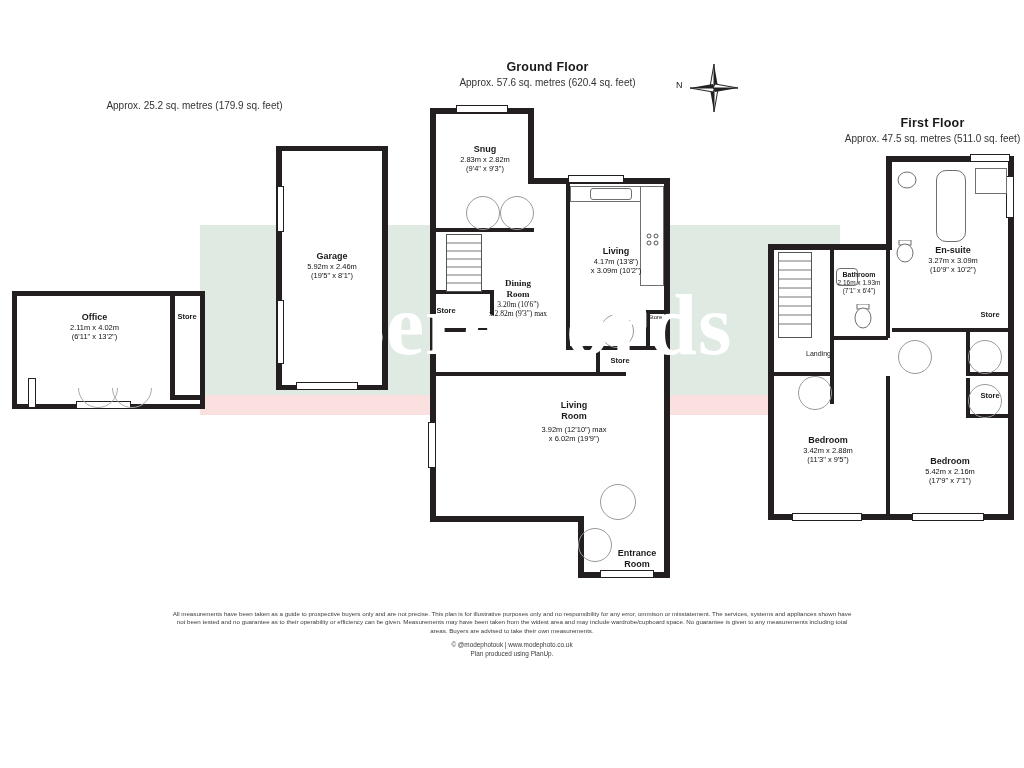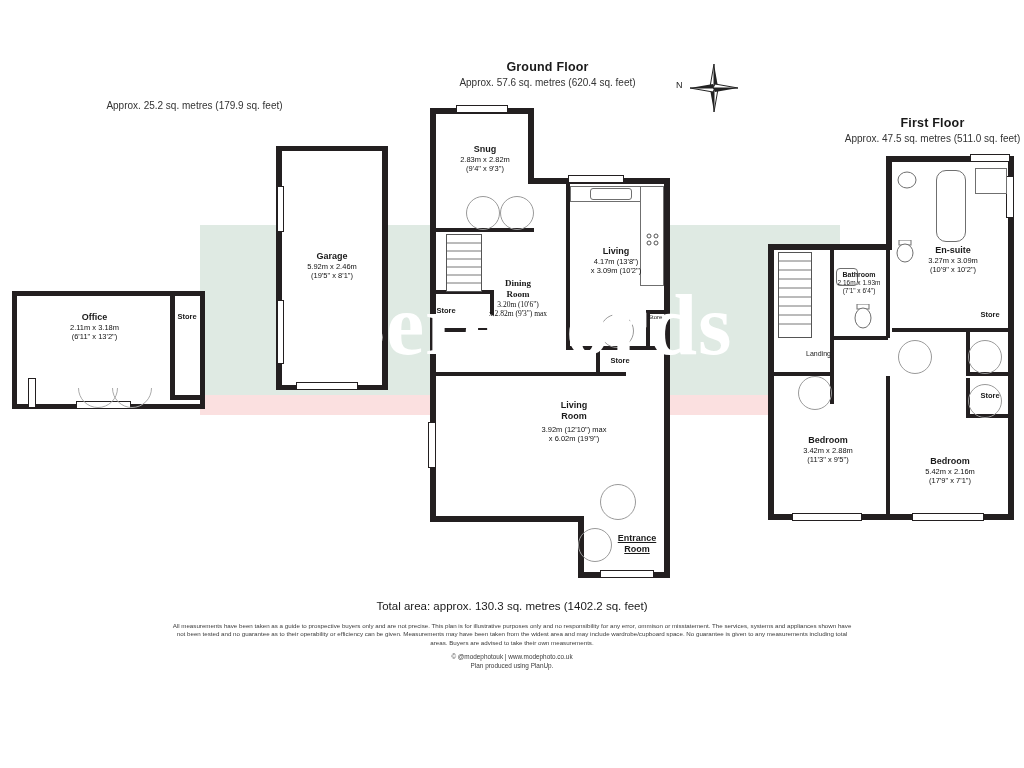--- a/index.html
+++ b/index.html
@@ -92,21 +92,21 @@
 <div class="wall" style="left:12px;top:404px;width:193px;height:5px;"></div>
 <div class="wall" style="left:200px;top:291px;width:5px;height:118px;"></div>
 <div class="wall" style="left:170px;top:296px;width:5px;height:99px;"></div>
 <div class="wall" style="left:170px;top:395px;width:35px;height:5px;"></div>
 <div class="win" style="left:28px;top:378px;width:8px;height:30px;"></div>
 <div class="win" style="left:76px;top:401px;width:55px;height:8px;"></div>
 <div class="door-arc" style="left:78px;top:368px;width:40px;height:40px;border-color:#aaa;border-radius:50%;clip-path:polygon(0 50%,100% 50%,100% 100%,0 100%);"></div>
 <div class="door-arc" style="left:112px;top:368px;width:40px;height:40px;border-color:#aaa;border-radius:50%;clip-path:polygon(0 50%,100% 50%,100% 100%,0 100%);"></div>
 <div class="lbl ctr" style="left:22px;top:312px;width:145px;">
   <div class="rmname">Office</div>
-  <div class="rmdim">2.11m x 3.18m</div>
+  <div class="rmdim">2.11m x 4.02m</div>
   <div class="rmdim">(6'11" x 13'2")</div>
 </div>
 <div class="lbl storelbl ctr" style="left:163px;top:312px;width:48px;">Store</div>
 
 <div class="room" style="left:276px;top:146px;width:112px;height:244px;"></div>
 <div class="wall" style="left:276px;top:146px;width:112px;height:5px;"></div>
 <div class="wall" style="left:276px;top:146px;width:6px;height:244px;"></div>
 <div class="wall" style="left:382px;top:146px;width:6px;height:244px;"></div>
 <div class="wall" style="left:276px;top:385px;width:112px;height:5px;"></div>
 <div class="win" style="left:277px;top:186px;width:7px;height:46px;"></div>
@@ -195,21 +195,21 @@
   <div class="rmdim">x 2.82m (9'3") max</div>
 </div>
 
 <div class="lbl ctr" style="left:494px;top:400px;width:160px;">
   <div class="rmname">Living</div>
   <div class="rmname">Room</div>
   <div class="rmdim" style="margin-top:3px;">3.92m (12'10") max</div>
   <div class="rmdim">x 6.02m (19'9")</div>
 </div>
 
-<div class="lbl ctr" style="left:598px;top:533px;width:78px;text-decoration:underline;">
+<div class="lbl ctr" style="left:598px;top:548px;width:78px;">
   <div class="rmname">Entrance</div>
   <div class="rmname">Room</div>
 </div>
 
 <div class="lbl storelbl ctr" style="left:422px;top:306px;width:48px;">Store</div>
 <div class="lbl" style="left:648px;top:314px;font-size:6px;">Store</div>
 <div class="lbl storelbl ctr" style="left:596px;top:356px;width:48px;">Store</div>
 
 <div class="room" style="left:886px;top:156px;width:128px;height:364px;"></div>
 <div class="room" style="left:768px;top:244px;width:120px;height:276px;"></div>
@@ -302,17 +302,16 @@
   <div class="rmdim">5.42m x 2.16m</div>
   <div class="rmdim">(17'9" x 7'1")</div>
 </div>
 
 <div class="lbl storelbl ctr" style="left:966px;top:310px;width:48px;">Store</div>
 <div class="lbl storelbl ctr" style="left:966px;top:391px;width:48px;">Store</div>
 
 <div class="wm">Beresfords</div>
 
 <div class="footer">
-  <div class="total">Total area: approx. 130.3 sq. metres (1402.2 sq. feet)</div>
   <div class="discl">All measurements have been taken as a guide to prospective buyers only and are not precise. This plan is for illustrative purposes only and no responsibility for any error, ommison or misstatement. The services, systems and appliances shown have not been tested and no guarantee as to their operability or efficiency can be given. Measurements may have been taken from the widest area and may include wardrobe/cupboard space. No guarantee is given to any measurements including total areas. Buyers are advised to take their own measurements.</div>
   <div class="credit">© @modephotouk | www.modephoto.co.uk</div>
   <div class="credit" style="margin-top:0;">Plan produced using PlanUp.</div>
 </div>
 
 </body></html>

